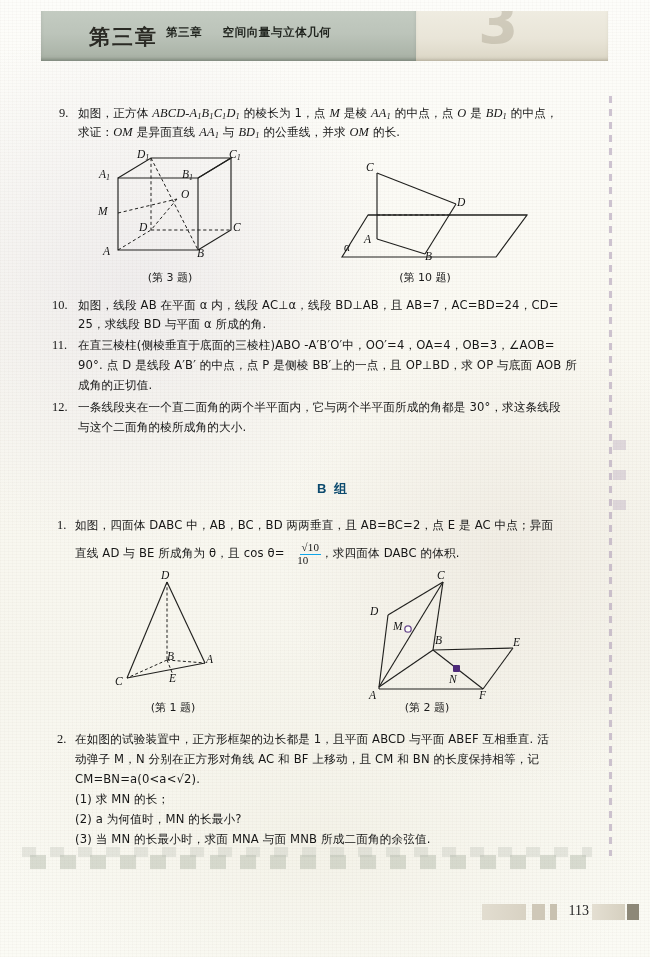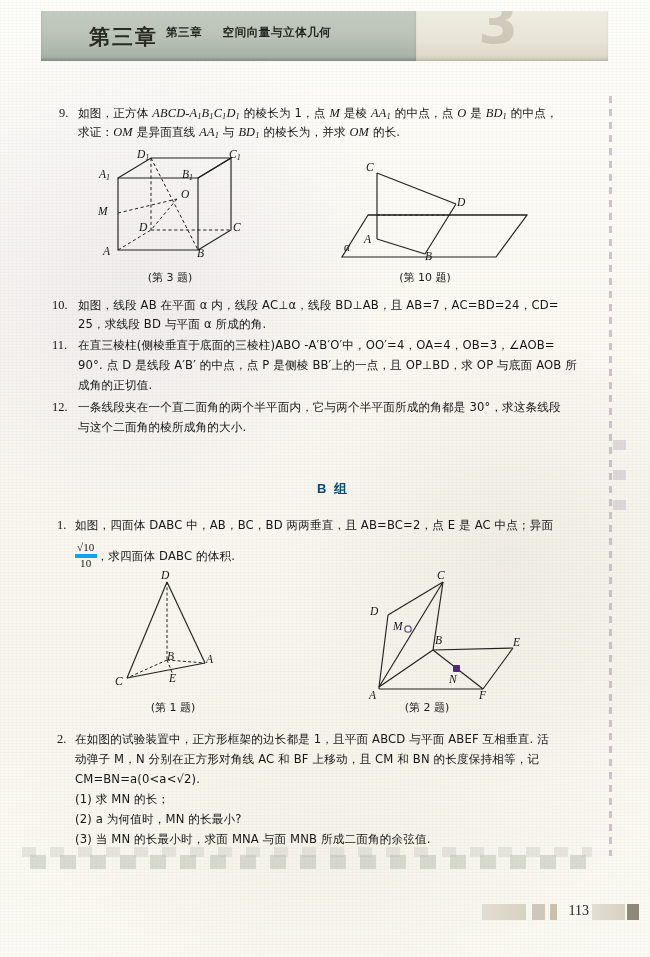--- a/index.html
+++ b/index.html
@@ -59,21 +59,21 @@
 
   
   .txt{position:absolute;font-size:12.4px;line-height:19.5px;letter-spacing:.15px;}
   .num{position:absolute;font-size:12.4px;line-height:19.5px;}
   i,.it{font-style:italic;font-family:"Liberation Serif","DejaVu Serif",serif;}
   .cn{font-family:"DejaVu Sans","Liberation Sans",sans-serif;font-size:11.6px;font-style:normal;}
   .sub{font-size:8.4px;vertical-align:-2px;font-style:italic;}
 
   
   .frac{display:inline-block;vertical-align:-7px;text-align:center;font-size:11px;line-height:11.5px;}
-  .frac .tp{display:block;border-bottom:4px solid #0ea5e9;padding:0 2px;}
+  .frac .tp{display:block;border-bottom:1px solid #0ea5e9;padding:0 2px;margin-left:15px;}
   .frac .bt{display:block;padding:0 2px;}
 
   
   .grp{
     position:absolute;left:0;width:650px;text-align:center;
     font-family:Liberation Sans, sans-serif;
     font-weight:bold;font-size:13px;letter-spacing:2px;color:#0c4a6e;padding-left:8px;
   }
 
   
@@ -136,21 +136,21 @@
 <div class="edge-blocks" style="top:470px;"></div>
 <div class="edge-blocks" style="top:500px;"></div>
 <div class="bot-teeth"></div>
 <div class="bot-teeth2"></div>
 
 <div class="num" style="left:59px;top:104px;">9.</div>
 <div class="txt" style="left:78px;top:104px;width:520px;">
   <span class="cn">如图，正方体 </span><i>ABCD</i>-<i>A<span class="sub">1</span>B<span class="sub">1</span>C<span class="sub">1</span>D<span class="sub">1</span></i><span class="cn"> 的棱长为 1，点 </span><i>M</i><span class="cn"> 是棱 </span><i>AA<span class="sub">1</span></i><span class="cn"> 的中点，点 </span><i>O</i><span class="cn"> 是 </span><i>BD<span class="sub">1</span></i><span class="cn"> 的中点，</span>
 </div>
 <div class="txt" style="left:78px;top:123px;width:520px;">
-  <span class="cn">求证：</span><i>OM</i><span class="cn"> 是异面直线 </span><i>AA<span class="sub">1</span></i><span class="cn"> 与 </span><i>BD<span class="sub">1</span></i><span class="cn"> 的棱长为，并求 </span><i>OM</i><span class="cn"> 的长.</span>
+  <span class="cn">求证：</span><i>OM</i><span class="cn"> 是异面直线 </span><i>AA<span class="sub">1</span></i><span class="cn"> 与 </span><i>BD<span class="sub">1</span></i><span class="cn"> 的公垂线，并求 </span><i>OM</i><span class="cn"> 的长.</span>
 </div>
 
 <div class="fig" style="left:95px;top:155px;width:180px;height:110px;">
   <svg width="180" height="110" viewBox="0 0 180 110">
     <g stroke="#20201e" fill="none" stroke-width="1.15">
 
       <path d="M23,23 L103,23 L103,95 L23,95 Z"></path>
 
       <path d="M23,23 L56,3 L136,3 L103,23"></path>
 
@@ -218,21 +218,21 @@
 
 <div class="num" style="left:52px;top:398px;">12.</div>
 <div class="txt cn" style="left:78px;top:398px;width:530px;">一条线段夹在一个直二面角的两个半平面内，它与两个半平面所成的角都是 30°，求这条线段</div>
 <div class="txt cn" style="left:78px;top:418px;width:530px;">与这个二面角的棱所成角的大小.</div>
 
 <div class="grp" style="top:480px;">B 组</div>
 
 <div class="num" style="left:57px;top:516px;">1.</div>
 <div class="txt cn" style="left:75px;top:516px;width:535px;">如图，四面体 DABC 中，AB，BC，BD 两两垂直，且 AB=BC=2，点 E 是 AC 中点；异面</div>
 <div class="txt" style="left:75px;top:542px;width:535px;">
-  <span class="frac"><span class="tp">√10</span><span class="bt">10</span></span><span class="cn">，求四面体 DABC 的体积.</span>
+  <span class="cn">直线 AD 与 BE 所成角为 θ，且 cos θ=</span><span class="frac"><span class="tp">√10</span><span class="bt">10</span></span><span class="cn">，求四面体 DABC 的体积.</span>
 </div>
 
 <div class="fig" style="left:105px;top:570px;width:160px;height:140px;">
   <svg width="160" height="140" viewBox="0 0 160 140">
     <g stroke="#20201e" fill="none" stroke-width="1.15">
 
       <path d="M62,12 L22,108"></path>
       <path d="M62,12 L100,93"></path>
       <path d="M22,108 L100,93"></path>
       <g stroke-dasharray="3,2.3" stroke-width="1">

